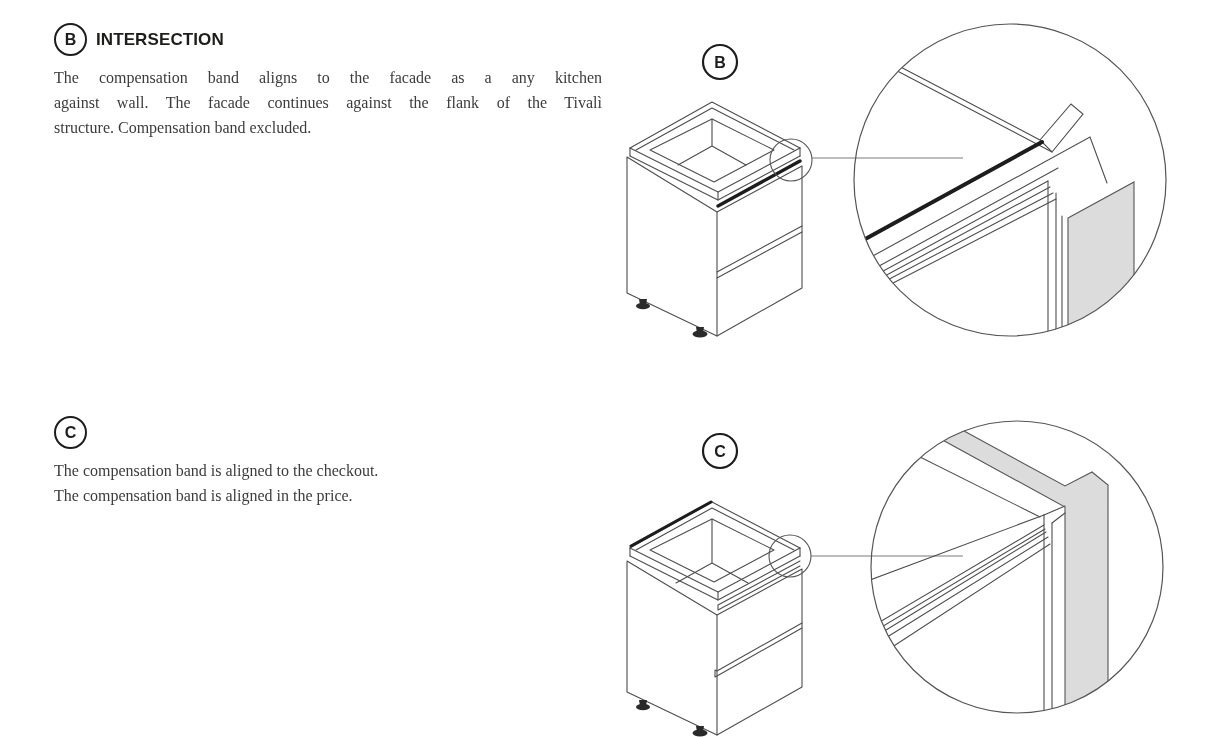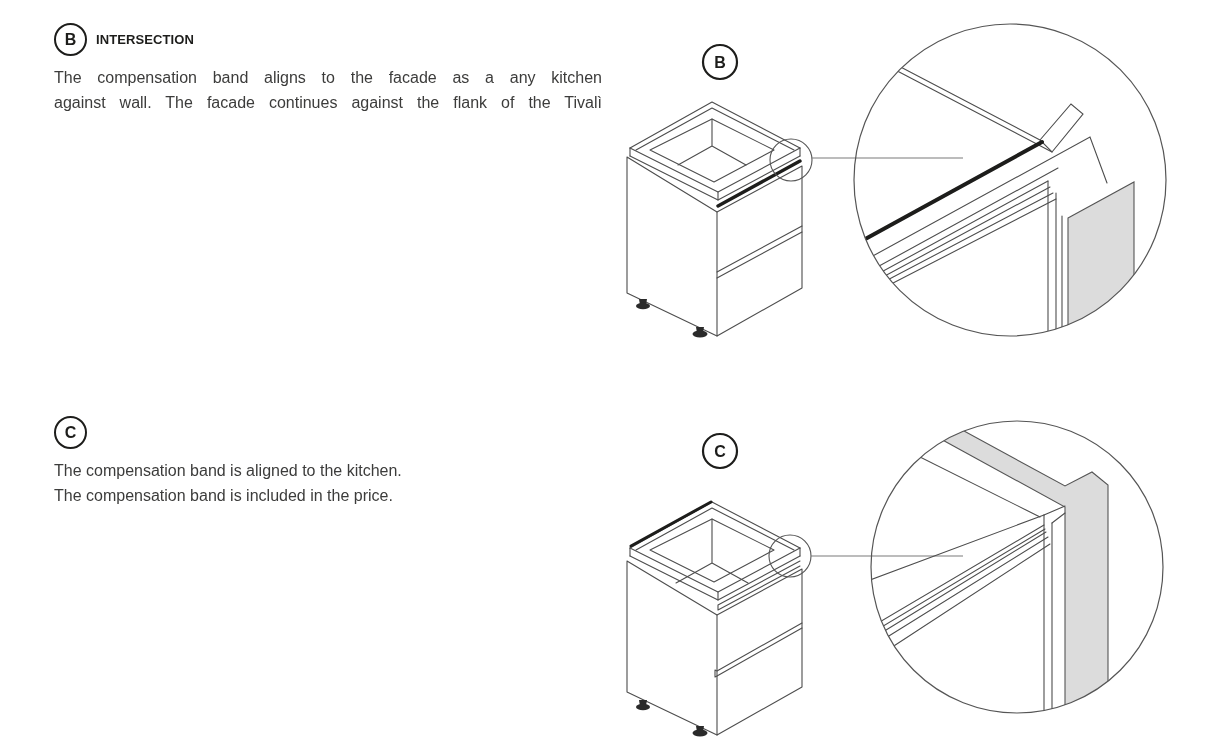--- a/index.html
+++ b/index.html
@@ -12,24 +12,24 @@
   .sect-b { top:23px; }
   .sect-c { top:416px; }
   .sect-head { display:flex; align-items:center; gap:9px; margin:0 0 9px 0; }
   .callout {
     width:29px; height:29px; border:2.2px solid #1d1d1b; border-radius:50%;
     display:flex; align-items:center; justify-content:center;
     font-weight:bold; font-size:16px; color:#1d1d1b; flex:0 0 auto;
     box-sizing:content-box; background:#fff;
   }
   .sect-title {
-    font-size:13px; font-weight:bold; color:#1d1d1b; margin:0;
+    font-size:17px; font-weight:bold; color:#1d1d1b; margin:0;
     letter-spacing:0.1px; white-space:nowrap;
   }
-  .body-line { margin:0; font-size:16px; line-height:25px; color:#3c3c3b; }
+  .body-line { margin:0; font-size:16px; line-height:25px; color:#3c3c3b;font-family:Liberation Serif, serif; }
   .jline { text-align:justify; text-align-last:justify; }
   .fig { position:absolute; }
   .fig-b { left:610px; top:20px; }
   .fig-c { left:610px; top:415px; }
   .fig text {
     font-family:"Liberation Sans", sans-serif; font-size:16px; font-weight:bold;
     fill:#1d1d1b; text-anchor:middle;
   }
 </style>
 </head>
@@ -39,30 +39,31 @@
 
   <section class="sect sect-b">
     <div class="sect-head">
       <span class="callout">
           <span>B</span>
         </span>
       <h2 class="sect-title">INTERSECTION</h2>
     </div>
     <p class="body-line jline">The compensation band aligns to the facade as a any kitchen</p>
     <p class="body-line jline">against wall. The facade continues against the flank of the Tivalì</p>
+    <p class="body-line">structure. Compensation band excluded.</p>
   </section>
 
   <section class="sect sect-c">
     <div class="sect-head">
       <span class="callout">
           <span>C</span>
         </span>
     </div>
-    <p class="body-line">The compensation band is aligned to the kitchen.</p>
-    <p class="body-line">The compensation band is included in the price.</p>
+    <p class="body-line">The compensation band is aligned to the checkout.</p>
+    <p class="body-line">The compensation band is aligned in the price.</p>
   </section>
 
   <svg class="fig fig-b" width="599" height="330" viewBox="0 0 599 330">
     <defs>
       <clipPath id="clipB">
           <circle cx="400" cy="160" r="156"></circle>
         </clipPath>
     </defs>
 
     <g>

